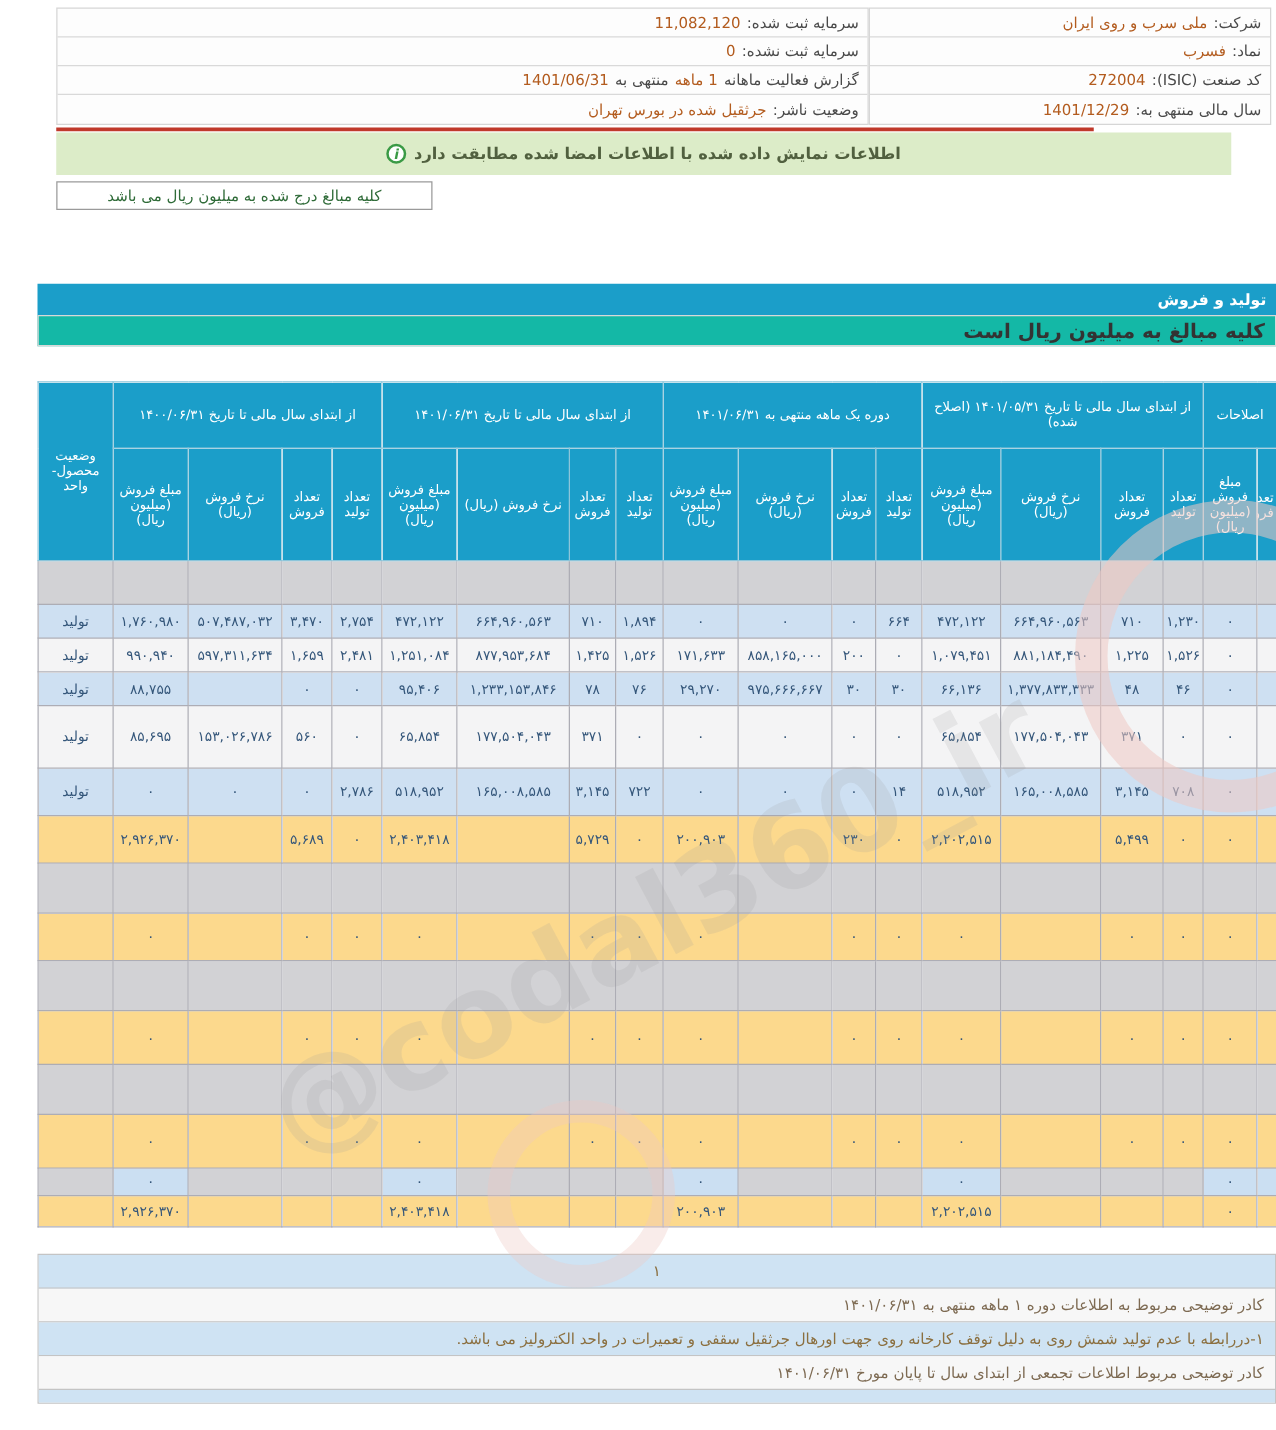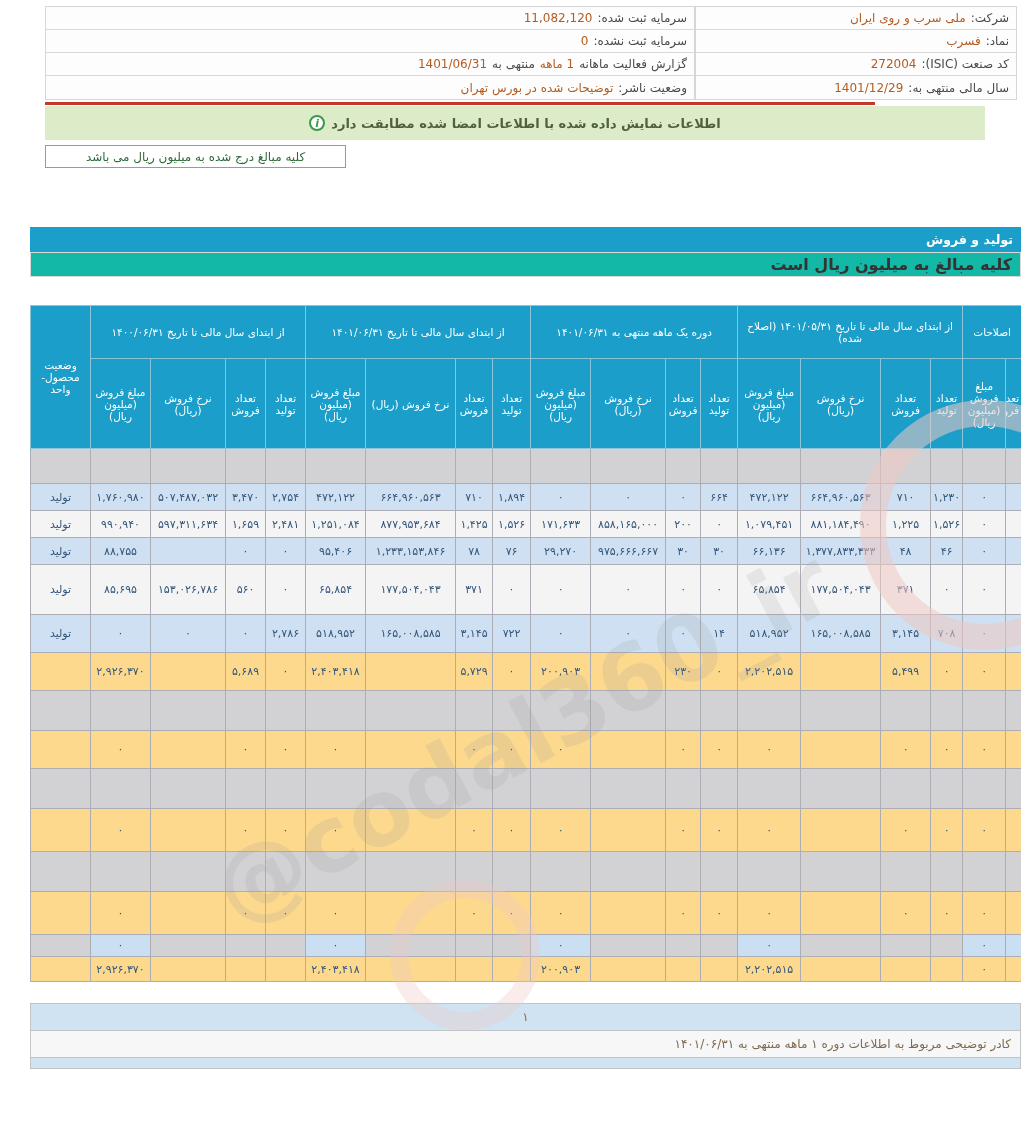--- a/index.html
+++ b/index.html
@@ -109,21 +109,21 @@
       <span class="info-value">0</span>
     </div>
     <div class="info-row">
       <span class="info-label">گزارش فعالیت ماهانه</span>
       <span class="info-value">1 ماهه</span>
       <span class="info-label">منتهی به</span>
       <span class="info-value">1401/06/31</span>
     </div>
     <div class="info-row">
       <span class="info-label">وضعیت ناشر:</span>
-      <span class="info-value">توضیحات شده در بورس تهران</span>
+      <span class="info-value">جرثقیل شده در بورس تهران</span>
     </div>
   </div>
 </div>
 
 <div id="red-line"></div>
 
 <div id="banner">
   <span>اطلاعات نمایش داده شده با اطلاعات امضا شده مطابقت دارد</span>
   <span class="info-icon">i</span>
 </div>
@@ -510,14 +510,16 @@
     </tbody>
 </table>
 
 <div class="wm-text">@codal360_ir</div>
 <div class="wm-ring1"></div>
 <div class="wm-ring2"></div>
 
 <div id="notes">
     <div class="note-row note center">۱</div>
     <div class="note-row label">کادر توضیحی مربوط به اطلاعات دوره ۱ ماهه منتهی به ۱۴۰۱/۰۶/۳۱</div>
+    <div class="note-row note">۱-دررابطه با عدم تولید شمش روی به دلیل توقف کارخانه روی جهت اورهال جرثقیل سقفی و تعمیرات در واحد الکترولیز می باشد.</div>
+    <div class="note-row label">کادر توضیحی مربوط اطلاعات تجمعی از ابتدای سال تا پایان مورخ ۱۴۰۱/۰۶/۳۱</div>
     <div class="note-row note stub"></div>
   </div>
 
 </body></html>

